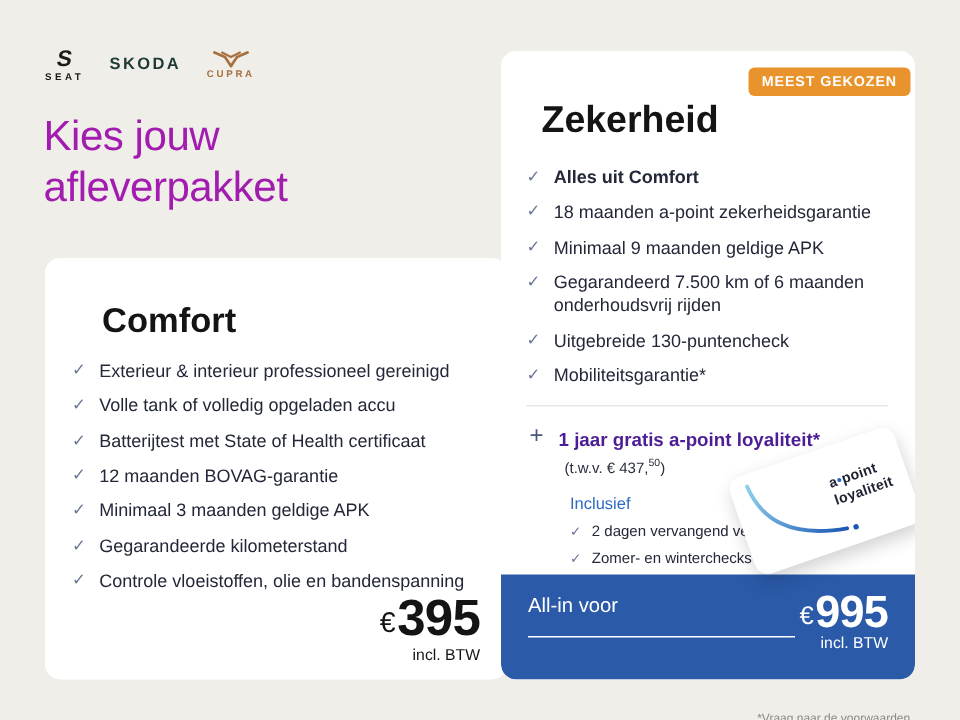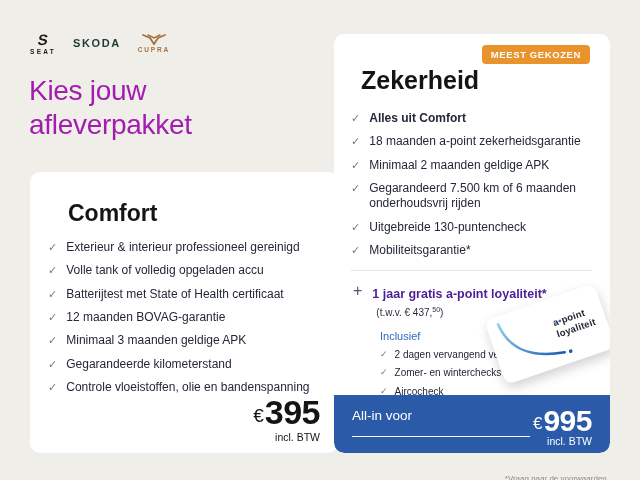--- a/index.html
+++ b/index.html
@@ -32,21 +32,21 @@
   .feature{display:flex;gap:9px;margin-bottom:8px;font-size:12px;line-height:1.28;color:#232838;}
   .check{color:#6b7797;font-size:11px;line-height:1.35;flex:none;}
   .bold{font-weight:bold;}
 
   .price{text-align:right;color:#141414;}
   .comfort .price{position:absolute;right:18px;bottom:10px;}
   .euro{font-size:19px;font-weight:500;vertical-align:2px;margin-right:1px;}
   .amount{font-size:34px;font-weight:bold;letter-spacing:-0.5px;}
   .price-note{font-size:10.5px;margin-top:-1px;}
 
-  .badge{position:absolute;top:11px;right:20px;background:#e9932d;color:#fff;font-size:9.5px;
+  .badge{position:absolute;top:11px;right:3px;background:#e9932d;color:#fff;font-size:9.5px;
     font-weight:bold;letter-spacing:0.6px;padding:4px 9px;border-radius:4px;}
 
   .divider{border:none;border-top:1px solid #e6e5e1;margin:11px 2px 13px 2px;}
 
   .loyalty-row{display:flex;gap:10px;margin:0 0 10px 4px;align-items:flex-start;}
   .plus{color:#4a577a;font-size:16px;font-weight:500;line-height:1;margin-top:-1px;}
   .loyalty-title{font-weight:bold;font-size:12.5px;color:#4c1d95;}
   .loyalty-value{font-size:10px;color:#2a2f3e;margin-left:4px;white-space:nowrap;}
   .loyalty-value sup{font-size:7px;}
 
@@ -55,21 +55,21 @@
   .sub-feature{display:flex;gap:7px;font-size:10px;color:#232838;margin-bottom:6px;line-height:1.25;}
   .sub-check{color:#6b7797;font-size:9px;flex:none;}
 
   .loyalty-card{position:absolute;right:2px;top:266px;width:116px;height:68px;background:#fff;
     border-radius:9px;box-shadow:0 5px 12px rgba(0,0,0,0.18);transform:rotate(-19deg);z-index:3;}
   .lc-text{position:absolute;right:11px;top:19px;font-size:9.5px;font-weight:bold;color:#1d2230;
     line-height:1.3;letter-spacing:0.2px;}
   .lc-dot{color:#2e6ac1;}
   .swoosh{position:absolute;left:6px;top:4px;}
 
-  .allin{position:absolute;left:0;right:0;bottom:0;height:58px;background:#2a5aa8;
+  .allin{position:absolute;left:0;right:0;bottom:0;height:70px;background:#2a5aa8;
     border-radius:0 0 10px 10px;display:flex;justify-content:space-between;
     padding:9px 18px 0 18px;box-sizing:border-box;color:#fff;z-index:2;}
   .allin-label{font-size:13.5px;margin-top:4px;}
   .allin-rule{width:178px;border-bottom:1.5px solid #ffffff;margin-top:13px;}
   .allin .price{color:#fff;}
   .allin .euro{font-size:17px;}
   .allin .amount{font-size:30px;text-align:right;}
   .allin .price-note{color:#fff;font-size:10.5px;margin-top:-3px;}
 
   .footnote{position:absolute;right:31px;top:474px;font-size:8px;color:#8a8a84;}
@@ -157,21 +157,21 @@
           <span class="ftext bold">Alles uit Comfort</span>
         </li>
 
         <li class="feature">
           <span class="check">✓</span>
           <span class="ftext">18 maanden a-point zekerheidsgarantie</span>
         </li>
 
         <li class="feature">
           <span class="check">✓</span>
-          <span class="ftext">Minimaal 2 maanden geldige APK</span>
+          <span class="ftext">Minimaal 9 maanden geldige APK</span>
         </li>
 
         <li class="feature">
           <span class="check">✓</span>
           <span class="ftext">Gegarandeerd 7.500 km of 6 maanden onderhoudsvrij rijden</span>
         </li>
 
         <li class="feature">
           <span class="check">✓</span>
           <span class="ftext">Uitgebreide 130-puntencheck</span>

